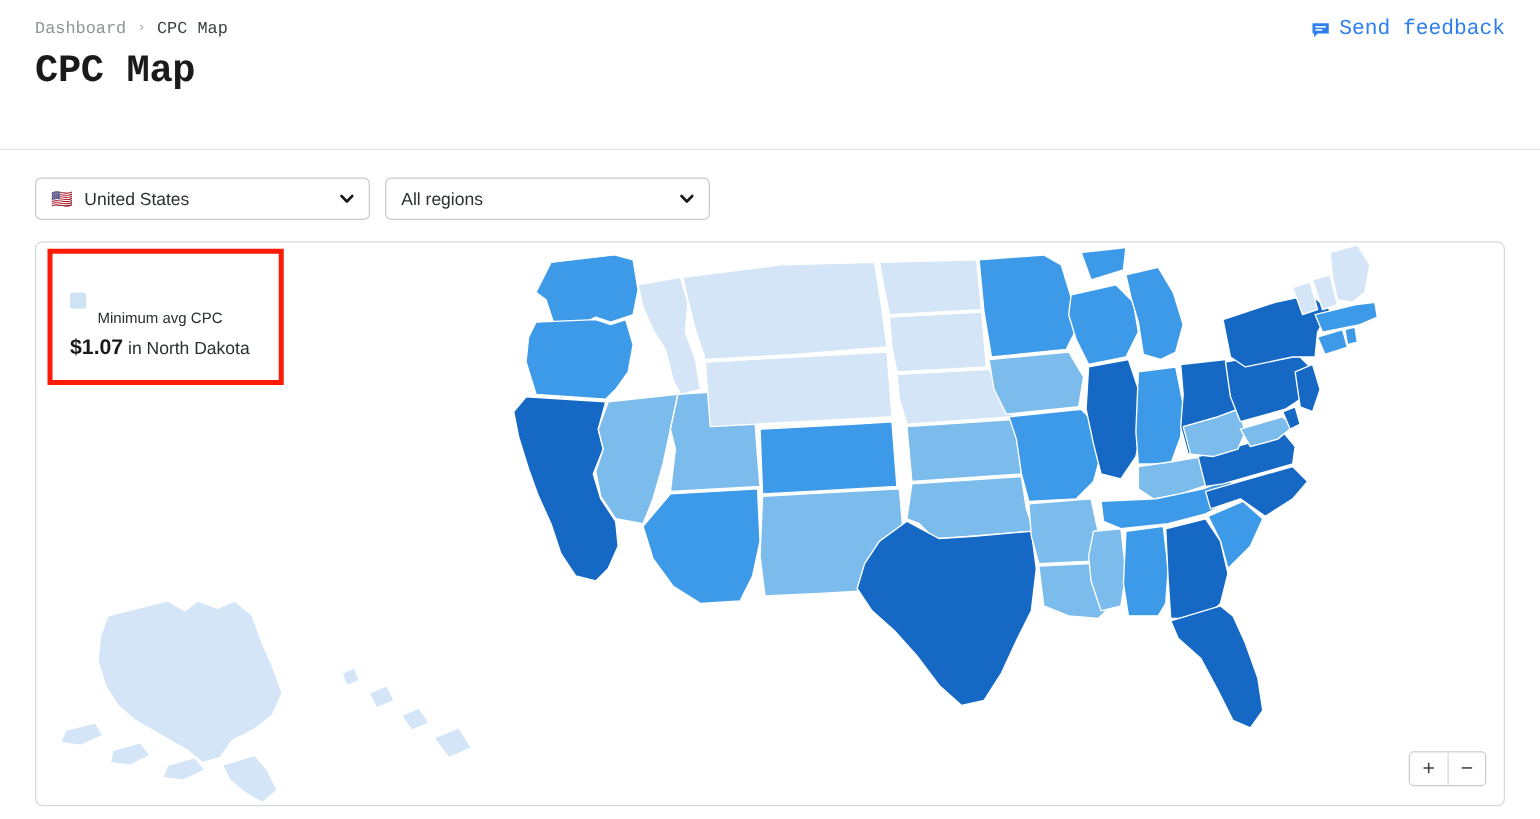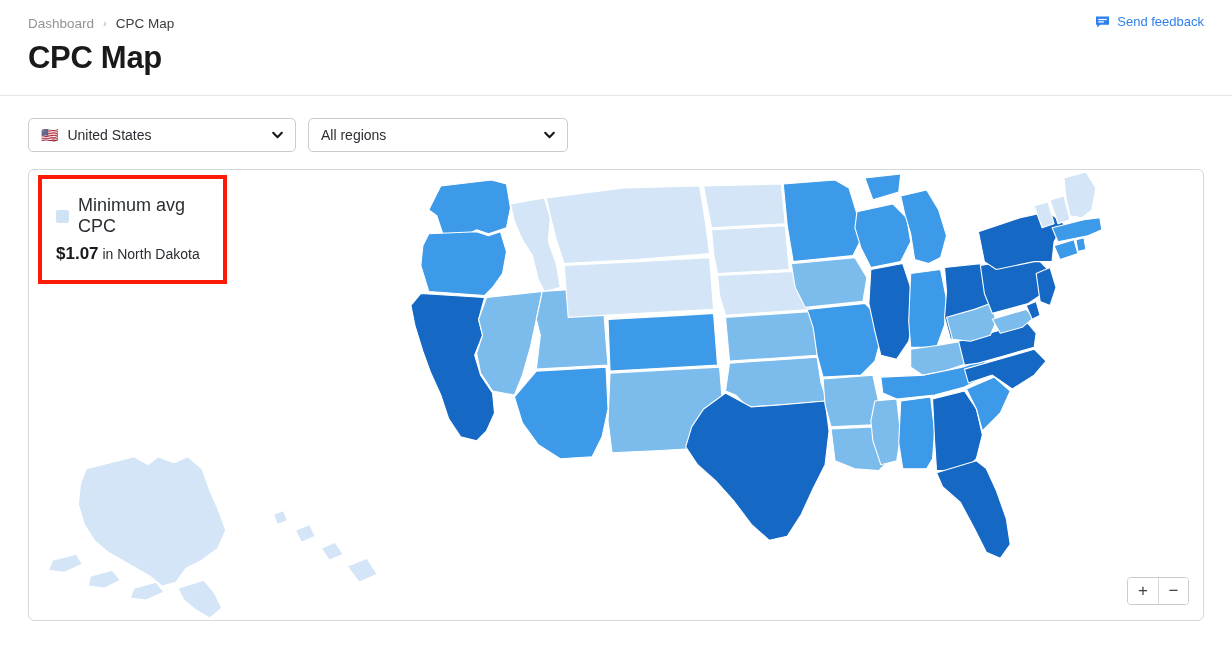--- a/index.html
+++ b/index.html
@@ -6,38 +6,38 @@
   html, body {
     margin: 0; padding: 0;
     width: 1232px; height: 655px;
     background: #ffffff;
     font-family: "Liberation Sans", "DejaVu Sans", sans-serif;
     color: #222222;
     overflow: hidden;
   }
 
   
-  .header { position: relative; padding: 14px 36px 0 28px; height: 96px; }
+  .header { position: relative; padding: 14px 36px 0 28px; height: 120px; font-family: Liberation Mono, monospace; }
   .header::after {
     content: ""; position: absolute; left: 0; right: 0; bottom: 0;
     height: 1px; background: #e4e6e8;
   }
   .breadcrumb { display: flex; align-items: center; gap: 9px; font-size: 13.5px; height: 18px; }
   .crumb-link { color: #8f9499; text-decoration: none; }
   .crumb-sep { color: #a9aeb3; font-size: 11px; line-height: 1; }
   .crumb-current { color: #3c4043; }
   .page-title {
     margin: 8px 0 0 0; font-size: 31px; font-weight: bold;
     letter-spacing: -0.3px; color: #1a1a1a;
   }
 
   .feedback {
     position: absolute; right: 28px; top: 14px;
     display: flex; align-items: center; gap: 7px;
-    color: #2f80ed; font-size: 13px; cursor: pointer; text-decoration: none;
+    color: #2f80ed; font-size: 17px; cursor: pointer; text-decoration: none;
   }
   .feedback svg { display: block; }
 
   
   .filters { display: flex; gap: 12px; padding: 22px 28px 0 28px; }
   .select {
     position: relative; display: flex; align-items: center;
     height: 34px; border: 1px solid #c8ccd0; border-radius: 5px;
     background: #fff; padding: 0 36px 0 12px; font-size: 14px;
     color: #2b2f33; cursor: pointer; user-select: none;
@@ -59,21 +59,21 @@
 
   
   .info-card {
     position: absolute; left: 9px; top: 5px; width: 189px;
     border: 4px solid #fb1b06; background: #fff;
     padding: 16px 14px 14px 14px;
   }
   .info-block + .info-block { margin-top: 36px; }
   .info-head { display: flex; align-items: center; gap: 9px; }
   .sw { width: 13px; height: 13px; border-radius: 2px; flex: 0 0 auto; }
-  .info-label { font-size: 18px; color: #2b2f33; }
+  .info-label { font-size: 12px; color: #2b2f33; margin-top: 28px; }
   .info-value { margin-top: 6px; font-size: 14px; color: #2b2f33; line-height: 1.35; }
   .info-value .amt { font-size: 17px; font-weight: bold; color: #17191c; }
 
   
   .legend {
     position: absolute; right: 9px; top: 5px;
     border: 4px solid #fb1b06; background: #fff;
     padding: 10px 12px 10px 10px;
   }
   .legend-row { display: flex; align-items: center; gap: 8px; height: 22px; }

